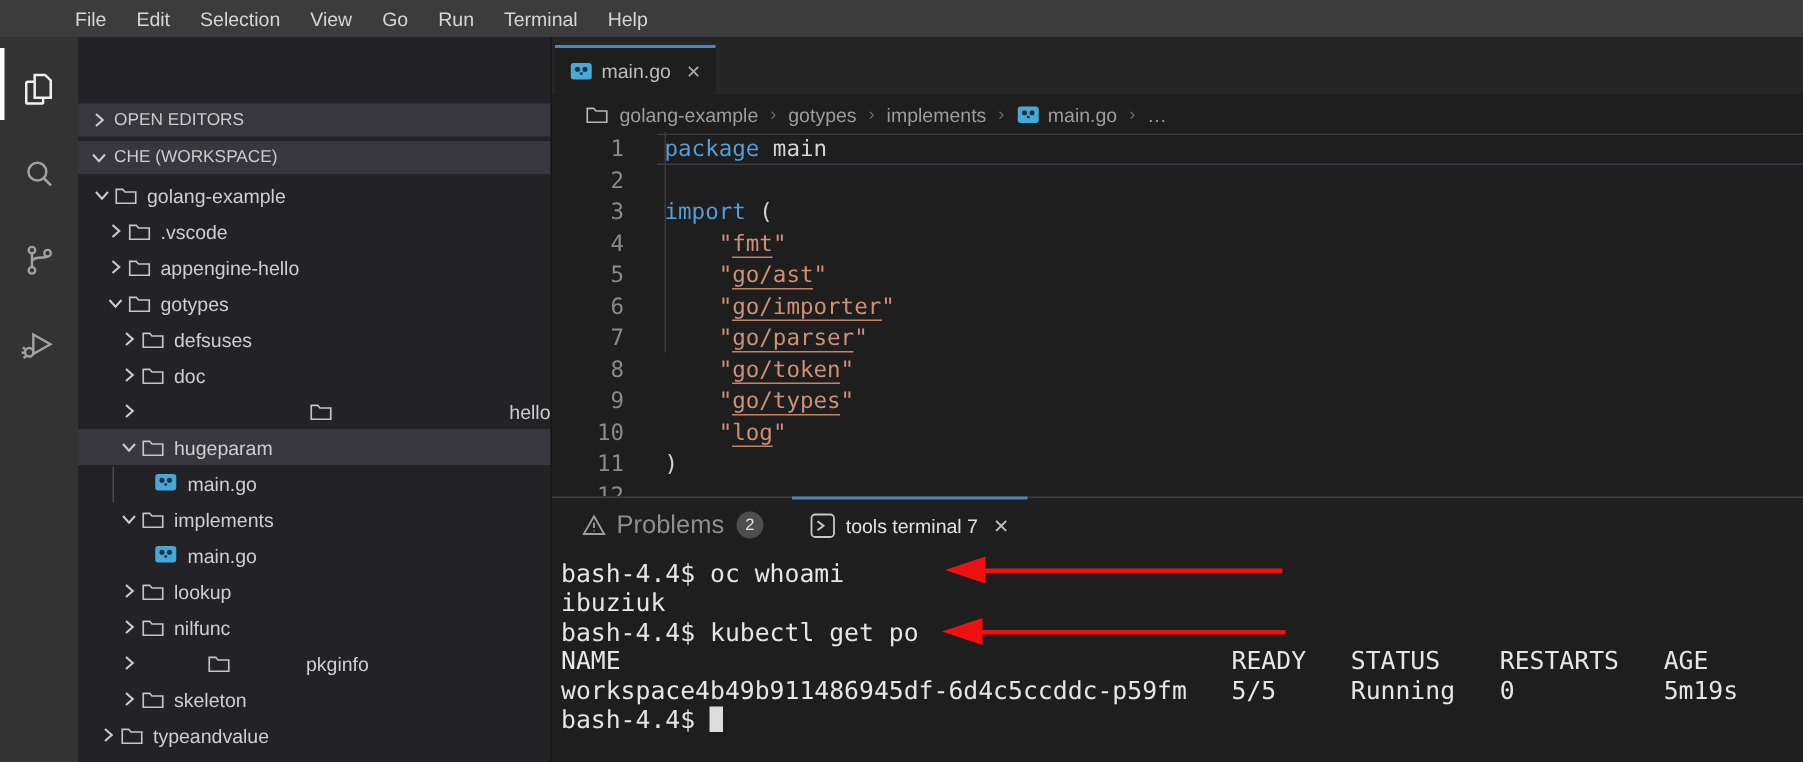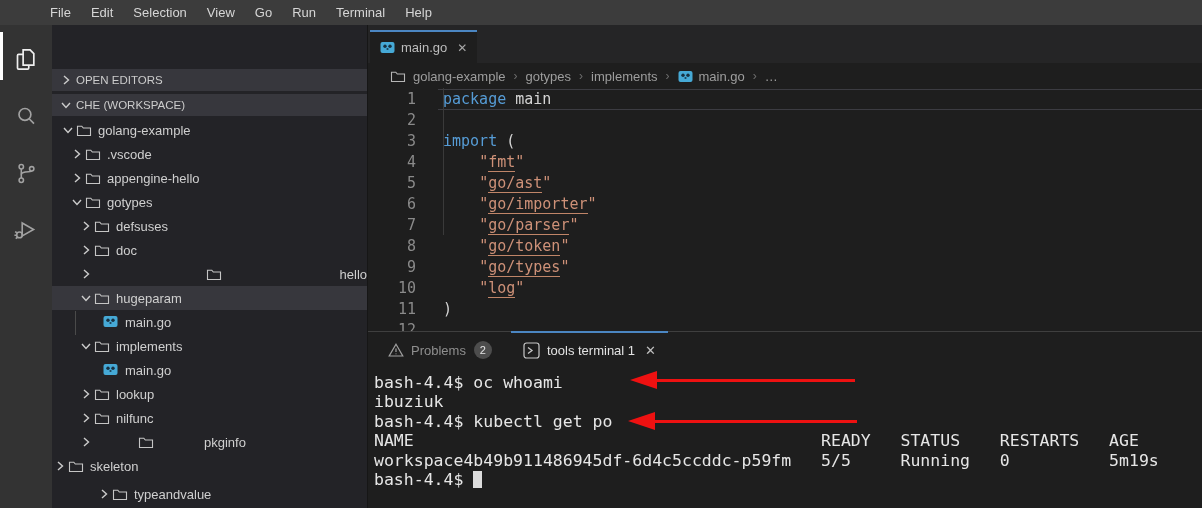--- a/index.html
+++ b/index.html
@@ -61,21 +61,21 @@
   .tok-st { color:#ce9178; }
   .tok-stu { color:#ce9178; border-bottom:1px solid #c08568; }
   .code-guide { position:absolute; left:75px; top:63px; width:1px; height:147px; background:#3a3a3a; }
 
   
   .panel { position:absolute; left:0; top:306px; width:834px; height:177px;
            background:#1e1e1e; border-top:1px solid #3f3f3f; }
   .ptabs { position:absolute; left:0; top:0; width:834px; height:36px; display:flex; padding-left:8px; }
   .ptab { display:flex; align-items:center; padding:0 12px; height:36px; }
   .ptab .picon { display:flex; margin-right:7px; }
-  .ptab-problems .plabel { color:#8f8f8f; font-size:13px; }
+  .ptab-problems .plabel { color:#8f8f8f; font-size:17px; }
   .badge { background:#4d4d4d; color:#e4e4e4; font-size:11px; min-width:18px; height:18px;
            border-radius:9px; display:flex; align-items:center; justify-content:center; margin-left:8px; }
   .ptab-terminal { margin-left:7px; margin-top:-1px; border-top:2px solid #4b86c2; }
   .ptab-terminal .plabel { color:#e2e2e2; font-size:13px; }
   .ptab .pclose { color:#c0c0c0; font-size:13px; margin-left:10px; }
 
   .term { position:absolute; left:6px; top:36px; width:820px; height:140px; padding-top:5px;
           font-family:"DejaVu Sans Mono", monospace; font-size:16.5px; line-height:19.4px;
           color:#e6e6e6; white-space:pre; }
   .cursor { display:inline-block; width:9px; height:17px; background:#dcdcdc; vertical-align:-3px; }
@@ -328,34 +328,34 @@
               <polyline points="6,4 10.5,8 6,12"></polyline>
             </svg>
           </span>
           <span class="ficon">
             <svg width="16" height="16" viewBox="0 0 16 16" fill="none" stroke="#c5c5c5" stroke-width="1.1">
               <path d="M1.5 4.2 h4.3 l1.5 1.8 h7.2 v7.5 h-13 z"></path>
             </svg>
           </span>
           <span>pkginfo</span>
         </div>
-        <div class="trow" style="">
+        <div class="trow" style="padding-left: 26px;">
           <span class="chev">
             <svg width="16" height="16" viewBox="0 0 16 16" fill="none" stroke="#cccccc" stroke-width="1.4">
               <polyline points="6,4 10.5,8 6,12"></polyline>
             </svg>
           </span>
           <span class="ficon">
             <svg width="16" height="16" viewBox="0 0 16 16" fill="none" stroke="#c5c5c5" stroke-width="1.1">
               <path d="M1.5 4.2 h4.3 l1.5 1.8 h7.2 v7.5 h-13 z"></path>
             </svg>
           </span>
           <span>skeleton</span>
         </div>
-        <div class="trow" style="padding-left: 44px; align-items: flex-end;">
+        <div class="trow" style="padding-left: 12px;">
           <span class="chev">
             <svg width="16" height="16" viewBox="0 0 16 16" fill="none" stroke="#cccccc" stroke-width="1.4">
               <polyline points="6,4 10.5,8 6,12"></polyline>
             </svg>
           </span>
           <span class="ficon">
             <svg width="16" height="16" viewBox="0 0 16 16" fill="none" stroke="#c5c5c5" stroke-width="1.1">
               <path d="M1.5 4.2 h4.3 l1.5 1.8 h7.2 v7.5 h-13 z"></path>
             </svg>
           </span>
@@ -436,21 +436,21 @@
           <span class="plabel">Problems</span>
           <span class="badge">2</span>
         </div>
         <div class="ptab ptab-terminal">
           <span class="picon">
             <svg width="17" height="17" viewBox="0 0 17 17" fill="none" stroke="#c8c8c8" stroke-width="1.2">
                 <rect x="1" y="1" width="15" height="15" rx="2.5"></rect>
                 <polyline points="5,5.5 9,8.5 5,11.5" stroke-width="1.3"></polyline>
               </svg>
           </span>
-          <span class="plabel">tools terminal 1</span>
+          <span class="plabel">tools terminal 7</span>
           <span class="pclose">✕</span>
         </div>
       </div>
       <div class="term" id="term"><div class="tline">bash-4.4$ oc whoami</div><div class="tline">ibuziuk</div><div class="tline">bash-4.4$ kubectl get po</div><div class="tline">NAME                                         READY   STATUS    RESTARTS   AGE</div><div class="tline">workspace4b49b911486945df-6d4c5ccddc-p59fm   5/5     Running   0          5m19s</div><div class="tline">bash-4.4$ <span class="cursor"></span></div></div>
     </div>
   </div>
 
   <div class="arrow" style="left:630px; top:371px; width:226px; height:18px">
     <span class="head" style="left:0"></span>
       <span class="shaft" style="left:26px; width:199px"></span>

